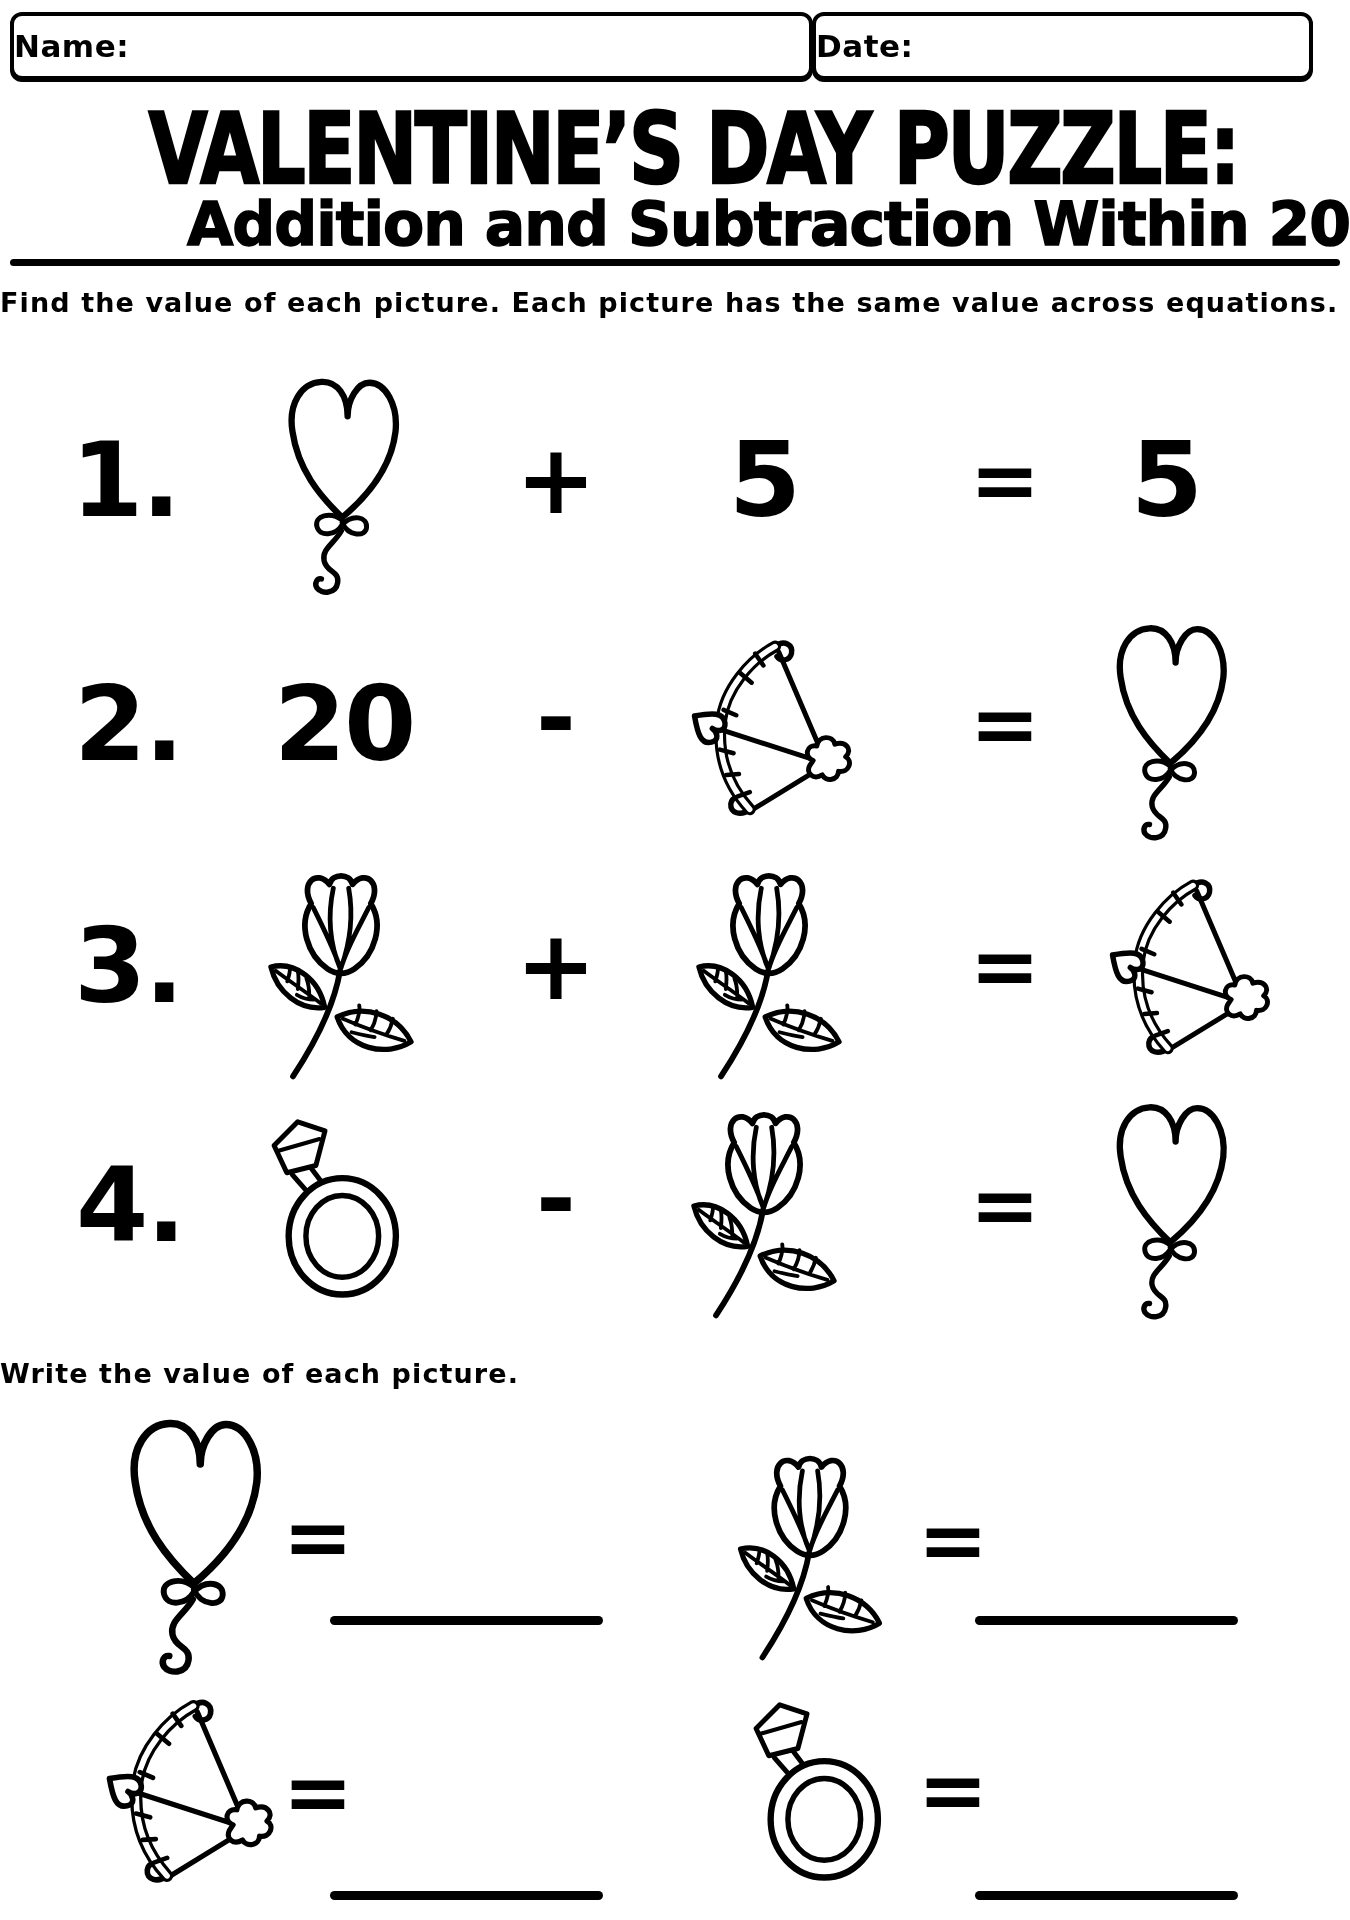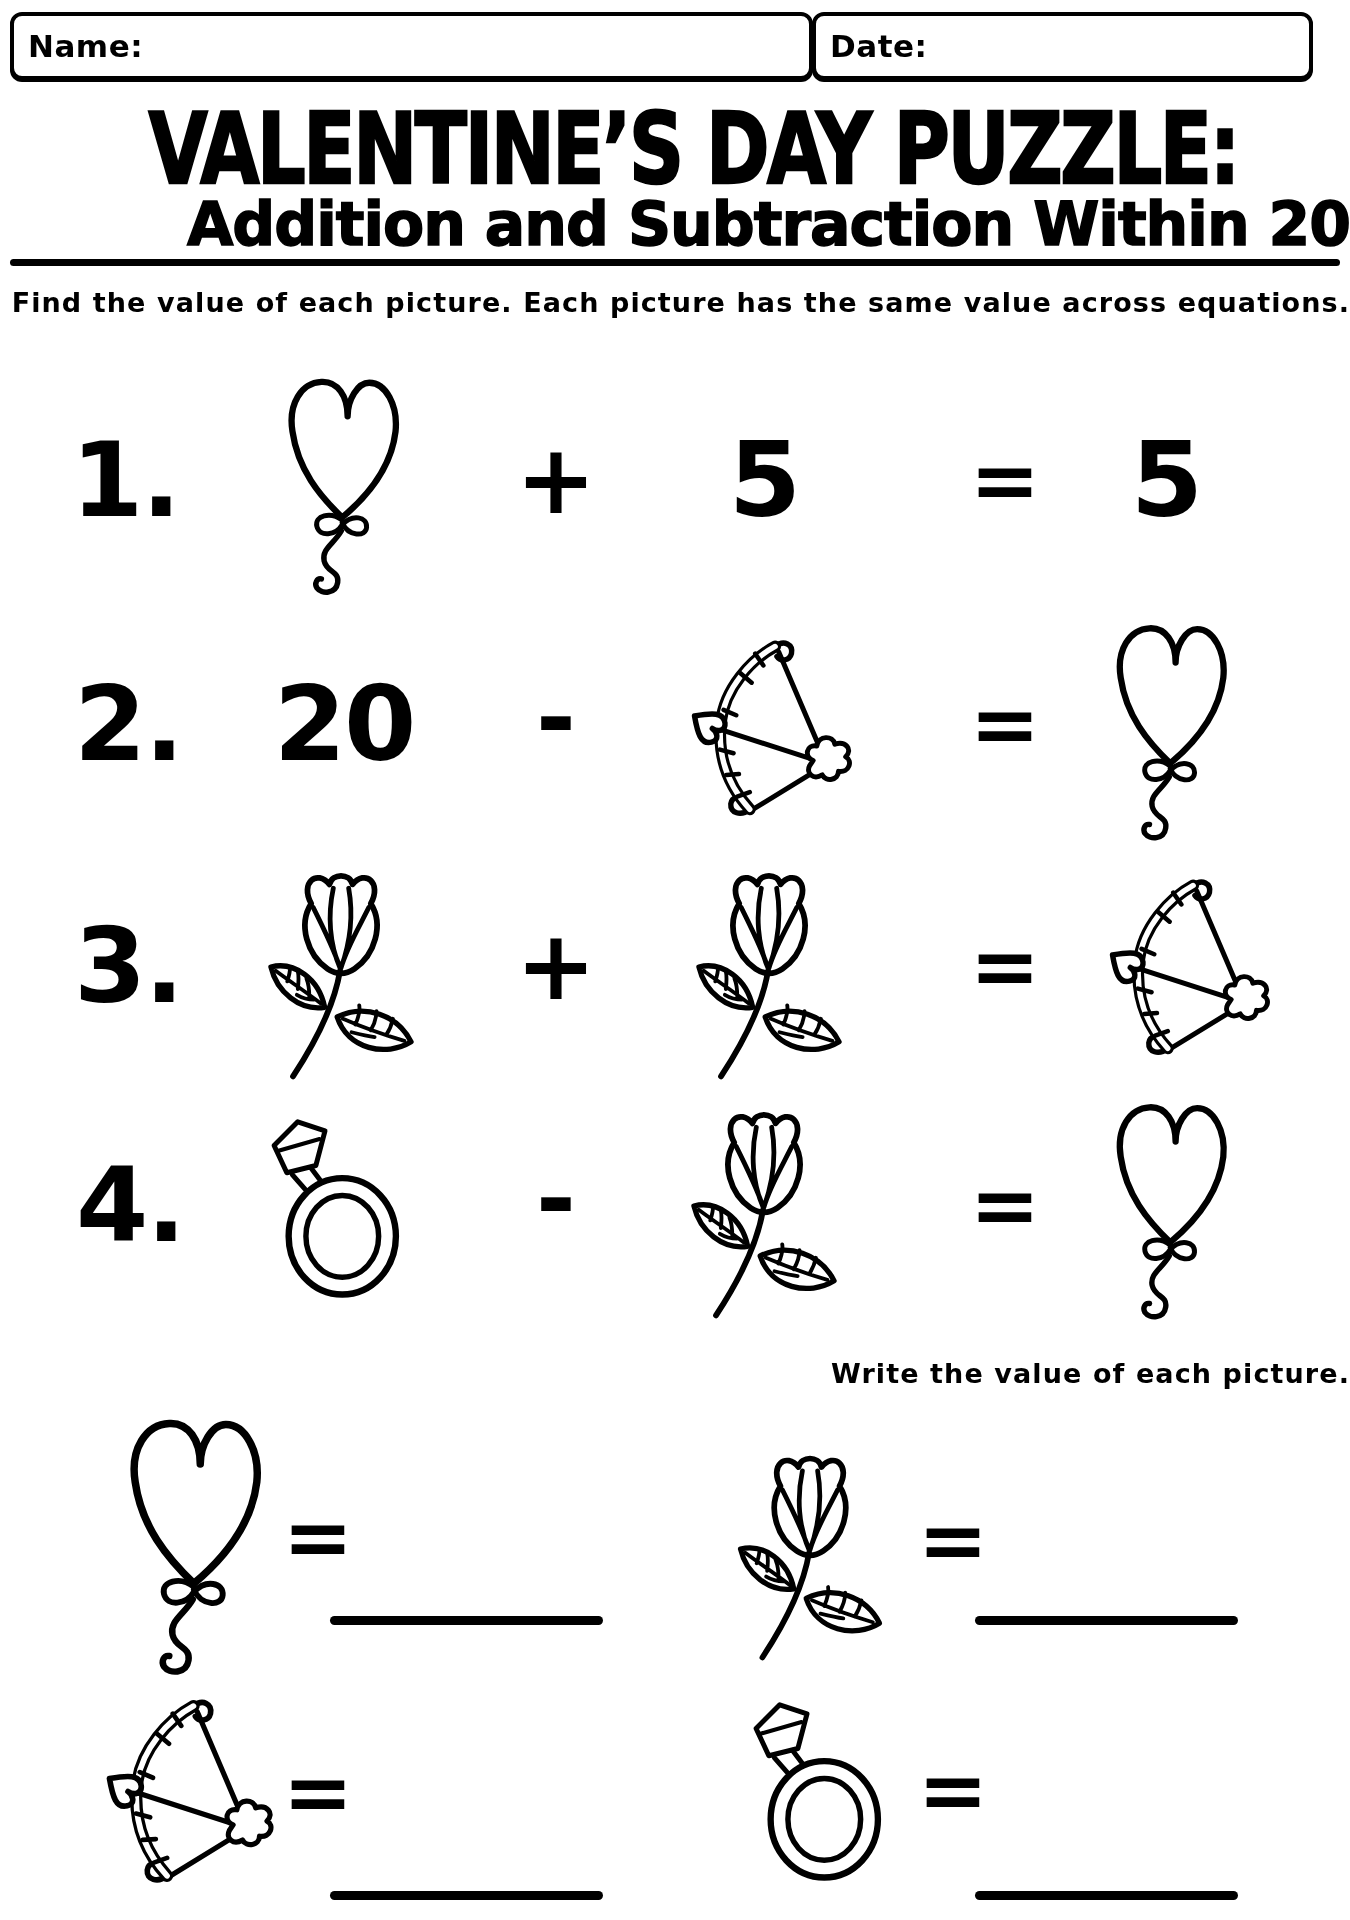--- a/index.html
+++ b/index.html
@@ -3,48 +3,48 @@
 <meta charset="utf-8">
 <style>
   html,body{margin:0;padding:0;background:#888;}
   .page{
     position:relative;width:1350px;height:1920px;background:#fff;
     font-family:"DejaVu Sans", sans-serif;color:#000;overflow:hidden;margin:0 auto;
   }
   .defs{position:absolute;width:0;height:0;overflow:hidden;}
   .box{position:absolute;border:4px solid #000;border-radius:12px;background:#fff;
     display:flex;align-items:center;box-shadow:0 2px 0 #000;}
-  .box-label{font-size:31px;font-weight:700;padding-left:14px;letter-spacing:0.5px;}
+  .box-label{font-size:31px;font-weight:700;letter-spacing:0.5px;}
   .box-value{font-size:28px;font-weight:700;padding-left:10px;}
   .name-box{left:10px;top:12px;width:795px;height:60px;}
   .date-box{left:812px;top:12px;width:493px;height:60px;}
   .title{
     position:absolute;left:0;top:100px;width:1350px;margin:0;text-align:center;
     font-size:98px;line-height:1.02;font-weight:700;letter-spacing:-3px;
     transform:scaleX(0.78);-webkit-text-stroke:2.5px #000;white-space:nowrap;
   }
   .subtitle{
     position:absolute;left:0;top:194px;width:1350px;margin:0;text-align:right;
     font-size:60px;line-height:1;font-weight:700;letter-spacing:-1px;
     -webkit-text-stroke:1.5px #000;white-space:nowrap;
   }
   .divider{position:absolute;left:10px;top:259px;width:1330px;height:7px;background:#000;border-radius:4px;}
   .instructions{
-    position:absolute;left:0;top:287px;width:1350px;margin:0;text-align:right;
+    position:absolute;left:0;top:287px;width:1350px;margin:0;text-align:left;
     font-size:27px;font-weight:700;letter-spacing:1.1px;white-space:nowrap;
   }
   .cell{position:absolute;transform:translate(-50%,-50%);white-space:nowrap;}
   .num{font-size:104px;font-weight:700;letter-spacing:-2px;}
   .op{font-size:96px;font-weight:700;}
   .eq{font-size:84px;font-weight:700;}
   .icon-cell{position:absolute;transform:translate(-50%,-50%);display:flex;
     align-items:center;justify-content:center;}
   .icon-cell svg{overflow:visible;display:block;}
   .section-heading{
-    position:absolute;left:0;top:1358px;width:1350px;margin:0;text-align:right;
+    position:absolute;left:0;top:1358px;width:1350px;margin:0;text-align:left;
     font-size:27px;font-weight:700;letter-spacing:1.1px;white-space:nowrap;
   }
   .answer-line{position:absolute;height:9px;background:#000;border-radius:5px;
     color:transparent;font-size:1px;}
 </style>
 </head>
 <body>
 
 <div class="page">
 

